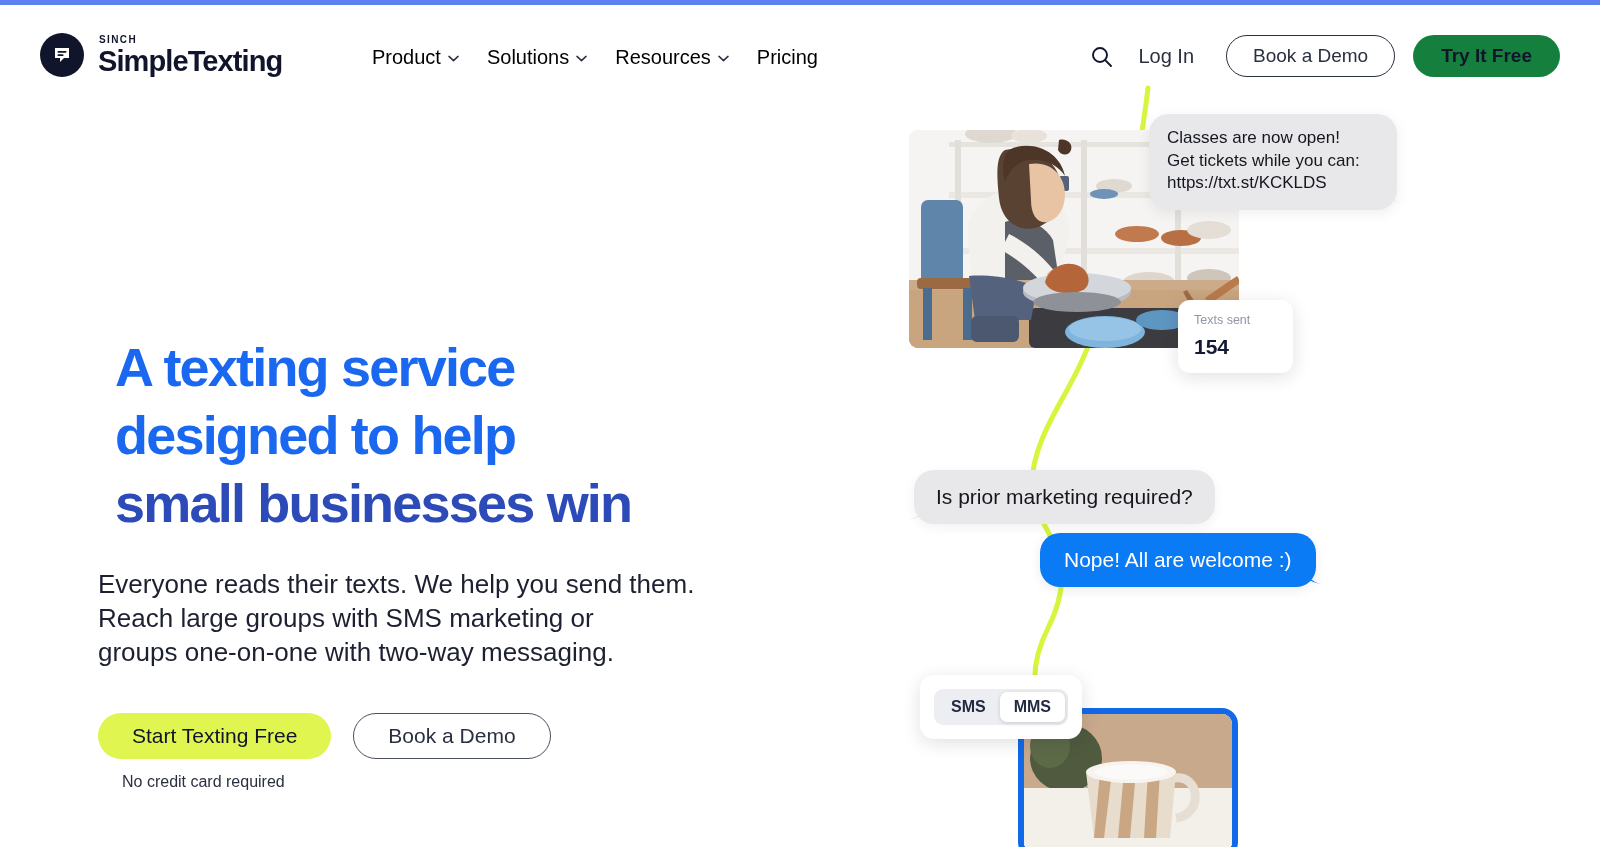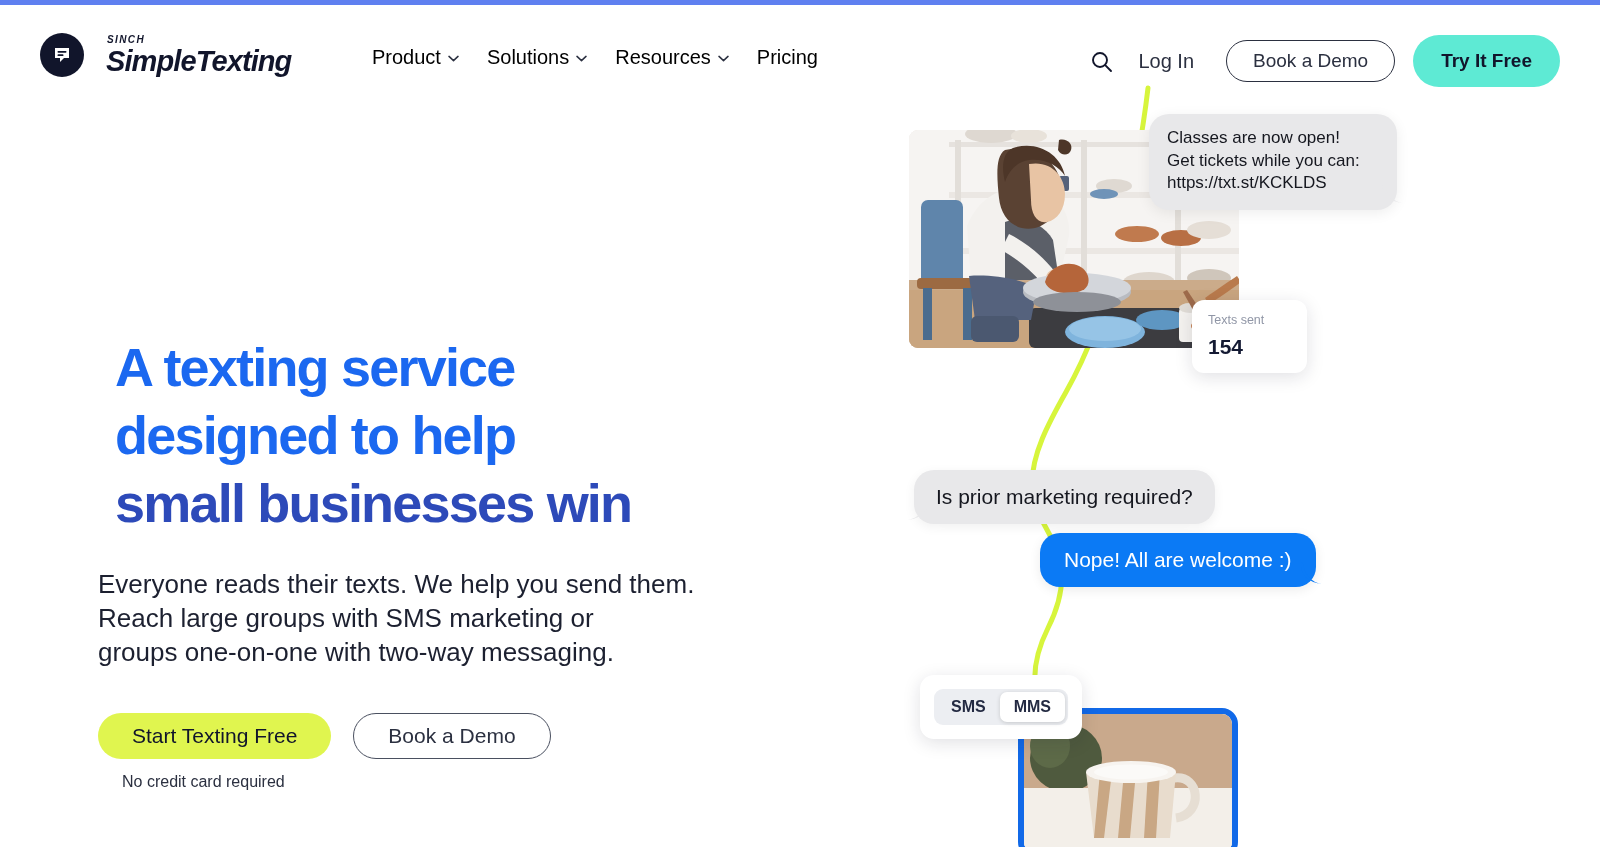--- a/index.html
+++ b/index.html
@@ -40,22 +40,21 @@
     align-items: center;
     background: #ffffff;
   }
 
   .logo {
     position: absolute;
     left: 40px;
     top: 28px;
     display: flex;
     align-items: center;
-    gap: 22px;
-    font-style: italic;
+    gap: 14px;
   }
   .logo-mark {
     width: 44px; height: 44px;
     border-radius: 50%;
     background: #11152b;
     display: flex;
     align-items: center;
     justify-content: center;
     flex: none;
   }
@@ -137,28 +136,28 @@
     color: #2b3040;
     background: #fff;
     cursor: pointer;
     margin-left: 20px;
     white-space: nowrap;
   }
   .btn-lime {
     display: inline-flex;
     align-items: center;
     justify-content: center;
-    height: 52px;
+    height: 42px;
     padding: 0 28px;
     border: none;
     border-radius: 999px;
     font-size: 19px;
     font-weight: 700;
     color: #11152b;
-    background: #5eead4;
+    background: #15803d;
     cursor: pointer;
     margin-left: 18px;
     white-space: nowrap;
   }
 
   
   .hero-left {
     position: absolute;
     left: 98px;
     top: 316px;
@@ -281,21 +280,20 @@
   
   .card-texts {
     position: absolute;
     left: 298px;
     top: 220px;
     width: 115px;
     padding: 14px 16px 16px 16px;
     background: #ffffff;
     border-radius: 12px;
     box-shadow: 0 4px 18px rgba(20,25,50,0.13);
-    margin-left: 14px;
   }
   .card-texts .lbl {
     font-size: 12.5px;
     color: #9096a6;
     line-height: 1;
     margin-bottom: 9px;
   }
   .card-texts .val {
     font-size: 21px;
     font-weight: 700;

